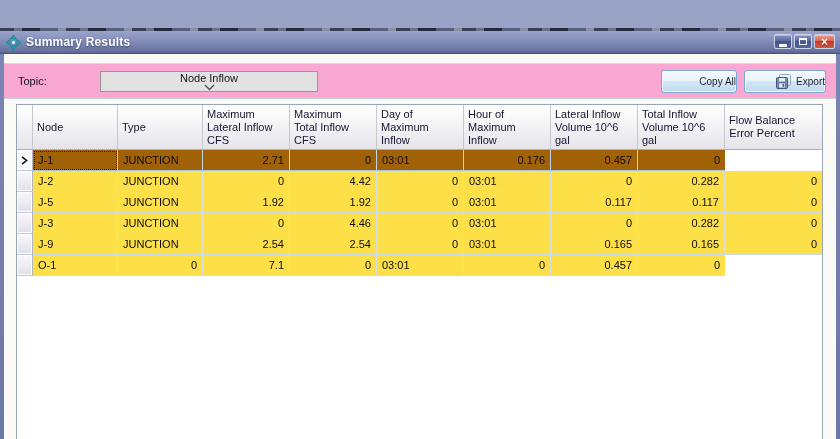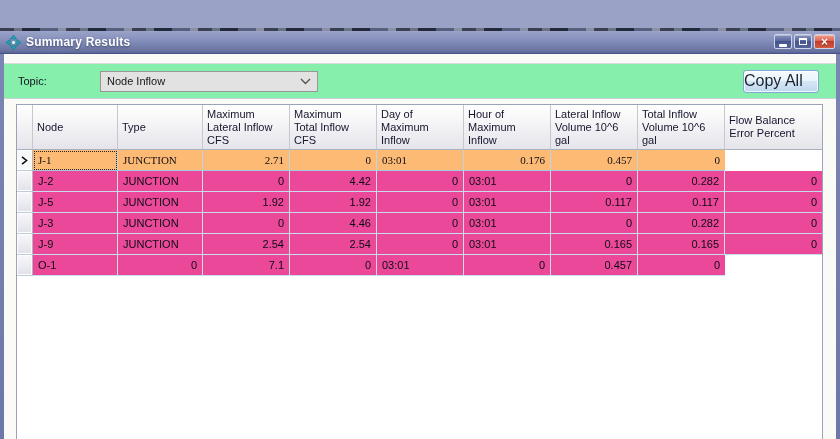--- a/index.html
+++ b/index.html
@@ -29,50 +29,50 @@
   .glyph-min { width:8px; height:3px; background:#fff; margin-top:7px; border-radius:1px; }
   .glyph-max { width:8px; height:7px; border:1px solid #fff; border-top:2px solid #fff; }
   .glyph-close { color:#fff; font-weight:bold; font-size:12px; line-height:1; text-shadow:0 1px 1px rgba(0,0,0,.4); }
 
   .frame-body { flex:1; padding:0 4px 9px 4px; display:flex; }
   .frame-body::after{} 
   .body { flex:1; background:#fafaf7; display:flex; flex-direction:column; overflow:hidden; }
 
   
   .toolbar { margin-top:9px; height:36px; border-top:1px solid #dadade; border-bottom:1px solid #cdd2da;
-    display:flex; align-items:center; padding:0 10px 0 14px; background:#86efac; }
+    display:flex; align-items:center; padding:0 10px 0 14px; background:#f9a8d4; }
   .topic-label { font-size:11px; color:#141420; width:82px; }
   .dropdown { width:218px; height:21px; background:#e2e2e2; border:1px solid #979797;
-    display:flex; align-items:center; padding:0 6px; cursor:default; }
+    display:flex; align-items:center; padding:0 6px; cursor:default;flex-direction:column; }
   .dropdown .val { font-size:11px; color:#161616; flex:1; }
   .toolbar-spacer { flex:1; }
   .btn { height:23px; border:1px solid #7da7d4; border-radius:3px; font-family:inherit;
     background:linear-gradient(#f5fafd,#eaf4fb 45%,#d3e6f5 50%,#c0d9ee);
-    font-size:16px; color:#1c2230; display:inline-flex; align-items:center; justify-content:flex-start; gap:5px;
+    font-size:10px; color:#1c2230; display:inline-flex; align-items:center; justify-content:flex-end; gap:5px;
     box-shadow:inset 0 0 0 1px rgba(255,255,255,.75); cursor:default; }
   .btn.copy { width:76px; margin-right:7px; }
   .btn.export { width:82px; }
 
   
   .gridwrap { margin:5px 13px 5px 12px; flex:1; border:1px solid #9aa4b6; background:#fff;
     display:flex; flex-direction:column; overflow:hidden; }
   .grow { display:grid; grid-template-columns:16px 85px 85px 87px 87px 87px 87px 87px 87px minmax(0,1fr); }
   .g-head { height:45px; }
   .h-cell { background:linear-gradient(#ffffff,#f1f1f4 55%,#e4e4ea); border-right:1px solid #c7c7ce; border-bottom:1px solid #a9b1bd;
     padding:2px 4px; font-size:11px; line-height:13px; color:#15152e; white-space:pre-line;
     display:flex; align-items:center; overflow:hidden; }
   .h-cell:last-child { border-right:none;text-align:center; }
   .g-row { height:21px; }
-  .cell { border-right:1px solid #dadce0; border-bottom:1px solid #c9dcee; background:#ec4899;
+  .cell { border-right:1px solid #dadce0; border-bottom:1px solid #c9dcee; background:#fde047;
     font-size:11px; color:#0c0c14; display:flex; align-items:center; padding:0 5px; overflow:hidden; white-space:nowrap; }
   .cell:last-child { border-right:none; }
   .cell.num { justify-content:flex-end; }
   .ind { background:linear-gradient(#f8f8fb,#e1e1e9); border-right:1px solid #b5b5c0; border-bottom:1px solid #c2ccd8;
     box-shadow:inset 0 0 0 1px #fdfdfe; display:flex; align-items:center; justify-content:center; }
-  .g-row.sel .cell { background:#fdba74; border-bottom-color:#a5c8e2; border-right-color:#c2d4e4;font-family:Liberation Serif, serif; }
+  .g-row.sel .cell { background:#a16207; border-bottom-color:#a5c8e2; border-right-color:#c2d4e4; }
   .g-row.sel .ind { background:#f6f8fa; }
   .cell.focus { outline:1px dotted #222; outline-offset:-2px; }
   .filler { flex:1; background:#fff; }
 
   .chev { display:block; }
 </style>
 </head>
 <body>
 
 <div class="screen">
@@ -110,20 +110,30 @@
           <span class="topic-label">Topic:</span>
           <div class="dropdown">
             <span class="val">Node Inflow</span>
             <svg class="chev" width="11" height="7" viewBox="0 0 11 7">
               <polyline points="1,1 5.5,5.5 10,1" fill="none" stroke="#555" stroke-width="1.4"></polyline>
             </svg>
           </div>
           <div class="toolbar-spacer"></div>
           <button class="btn copy">
             <span>Copy All</span>
+          </button>
+          <button class="btn export">
+            <svg width="15" height="15" viewBox="0 0 15 15">
+              <rect x="3.5" y="0.5" width="11" height="11" rx="1" fill="none" stroke="#8fa6c2" stroke-width="1"></rect>
+              <rect x="0.5" y="3.5" width="11" height="11" rx="1" fill="#7a8eb0" stroke="#45587a" stroke-width="1"></rect>
+              <rect x="3" y="4" width="6" height="3.4" fill="#e9eef5"></rect>
+              <rect x="2.6" y="9" width="6.8" height="5" fill="#dfe6ef" stroke="#45587a" stroke-width="0.6"></rect>
+              <rect x="6.6" y="9.8" width="1.6" height="3" fill="#45587a"></rect>
+            </svg>
+            <span>Export</span>
           </button>
         </div>
 
         <div class="gridwrap">
           <div class="grow g-head">
             <div class="h-cell"></div>
             <div class="h-cell">Node</div>
             <div class="h-cell">Type</div>
             <div class="h-cell">Maximum
 Lateral Inflow

